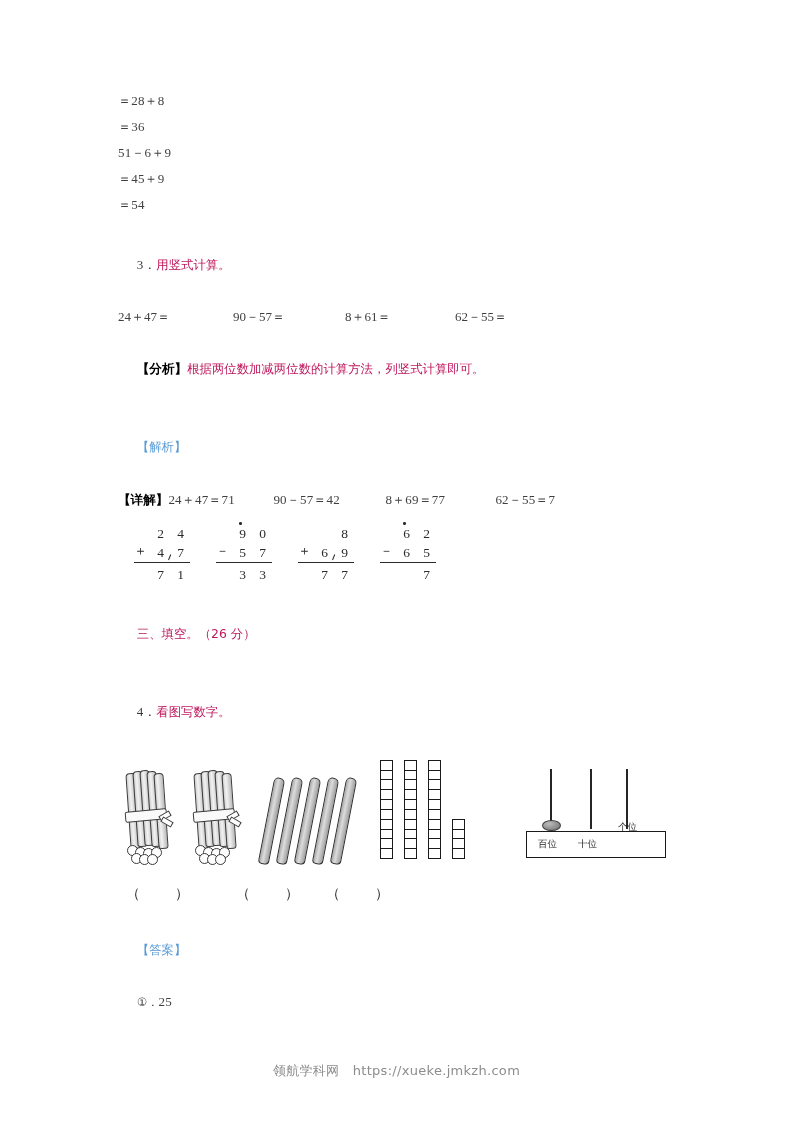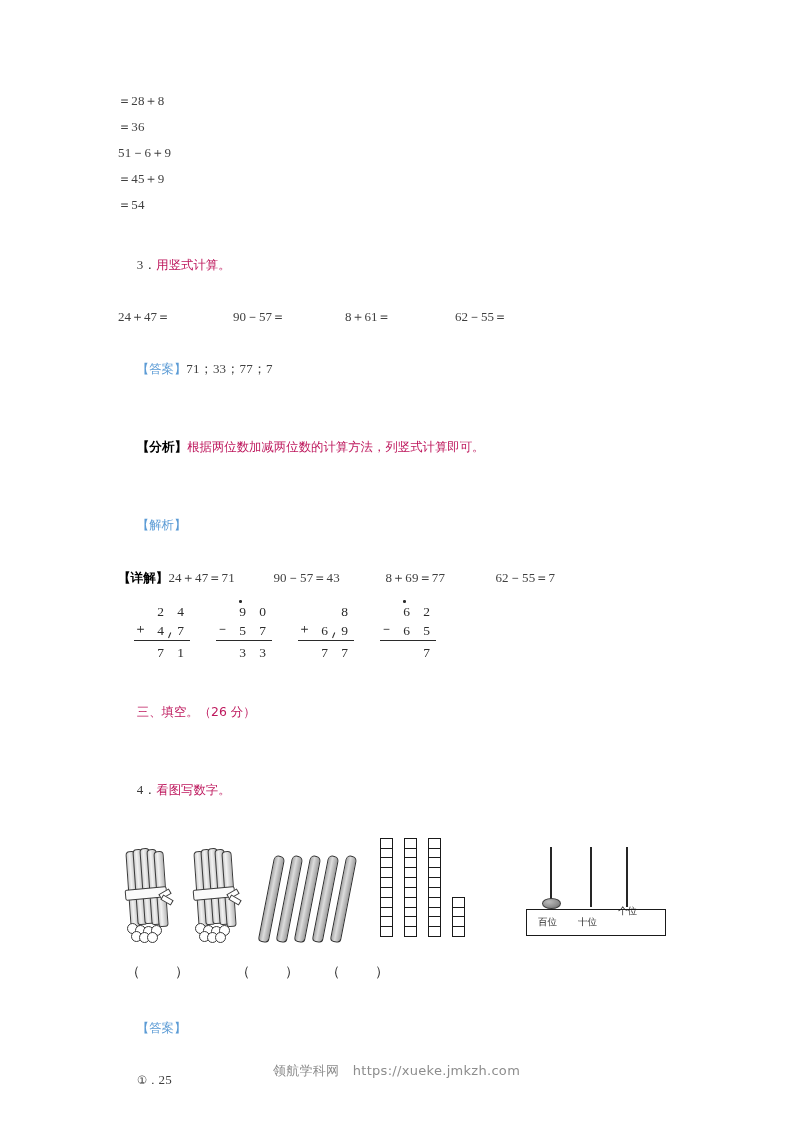--- a/index.html
+++ b/index.html
@@ -274,36 +274,33 @@
       <span class="qnum">3．</span><span class="cn">用竖式计算。</span>
     </div>
 
     <div class="expr-row">
       <span class="e1">24＋47＝</span>
       <span class="e2">90－57＝</span>
       <span class="e3">8＋61＝</span>
       <span>62－55＝</span>
     </div>
 
-    <div class="line">
-      <span class="label-blue">【答案】</span><span class="math">71；33；77；7</span>
-    </div>
 
     <div class="line">
       <span class="tag-bold">【分析】</span><span class="cn">根据两位数加减两位数的计算方法，列竖式计算即可。</span>
     </div>
 
     <div class="line">
       <span class="label-blue">【解析】</span>
     </div>
 
     <div class="expr-row" style="line-height:27px;align-items:center;">
       <span class="tag-bold" style="width:auto;">【详解】</span>
       <span class="math" style="width:105px;">24＋47＝71</span>
-      <span class="math" style="width:112px;">90－57＝43</span>
+      <span class="math" style="width:112px;">90－57＝42</span>
       <span class="math" style="width:110px;">8＋69＝77</span>
       <span class="math">62－55＝7</span>
     </div>
 
     <div class="vcalc-wrap">
 
       <div class="vcalc">
         <div class="vline">
           <span class="vdigits">2 4</span>
         </div>
@@ -471,21 +468,21 @@
       </div>
 
       <div class="abacus" style="left:400px; top:8px; width:160px; height:118px;">
         <div class="ab-rod" style="left:32px; top:4px;"></div>
         <div class="ab-rod" style="left:72px; top:4px;"></div>
         <div class="ab-rod" style="left:108px; top:4px;"></div>
         <div class="ab-bead" style="left:24px; top:55px;"></div>
         <div class="ab-base" style="left:8px; top:66px; width:140px; height:27px;"></div>
         <div class="ab-label" style="left:20px; top:73px;">百位</div>
         <div class="ab-label" style="left:60px; top:73px;">十位</div>
-        <div class="ab-label" style="left:100px; top:62px;">个位</div>
+        <div class="ab-label" style="left:100px; top:56px;">个位</div>
       </div>
 
     </div>
 
     <div class="paren-row">
       <span style="left:8px;">（&nbsp;&nbsp;&nbsp;&nbsp;&nbsp;&nbsp;&nbsp;&nbsp;&nbsp;&nbsp;）</span>
       <span style="left:118px;">（&nbsp;&nbsp;&nbsp;&nbsp;&nbsp;&nbsp;&nbsp;&nbsp;&nbsp;&nbsp;）</span>
       <span style="left:208px;">（&nbsp;&nbsp;&nbsp;&nbsp;&nbsp;&nbsp;&nbsp;&nbsp;&nbsp;&nbsp;）</span>
     </div>
 

